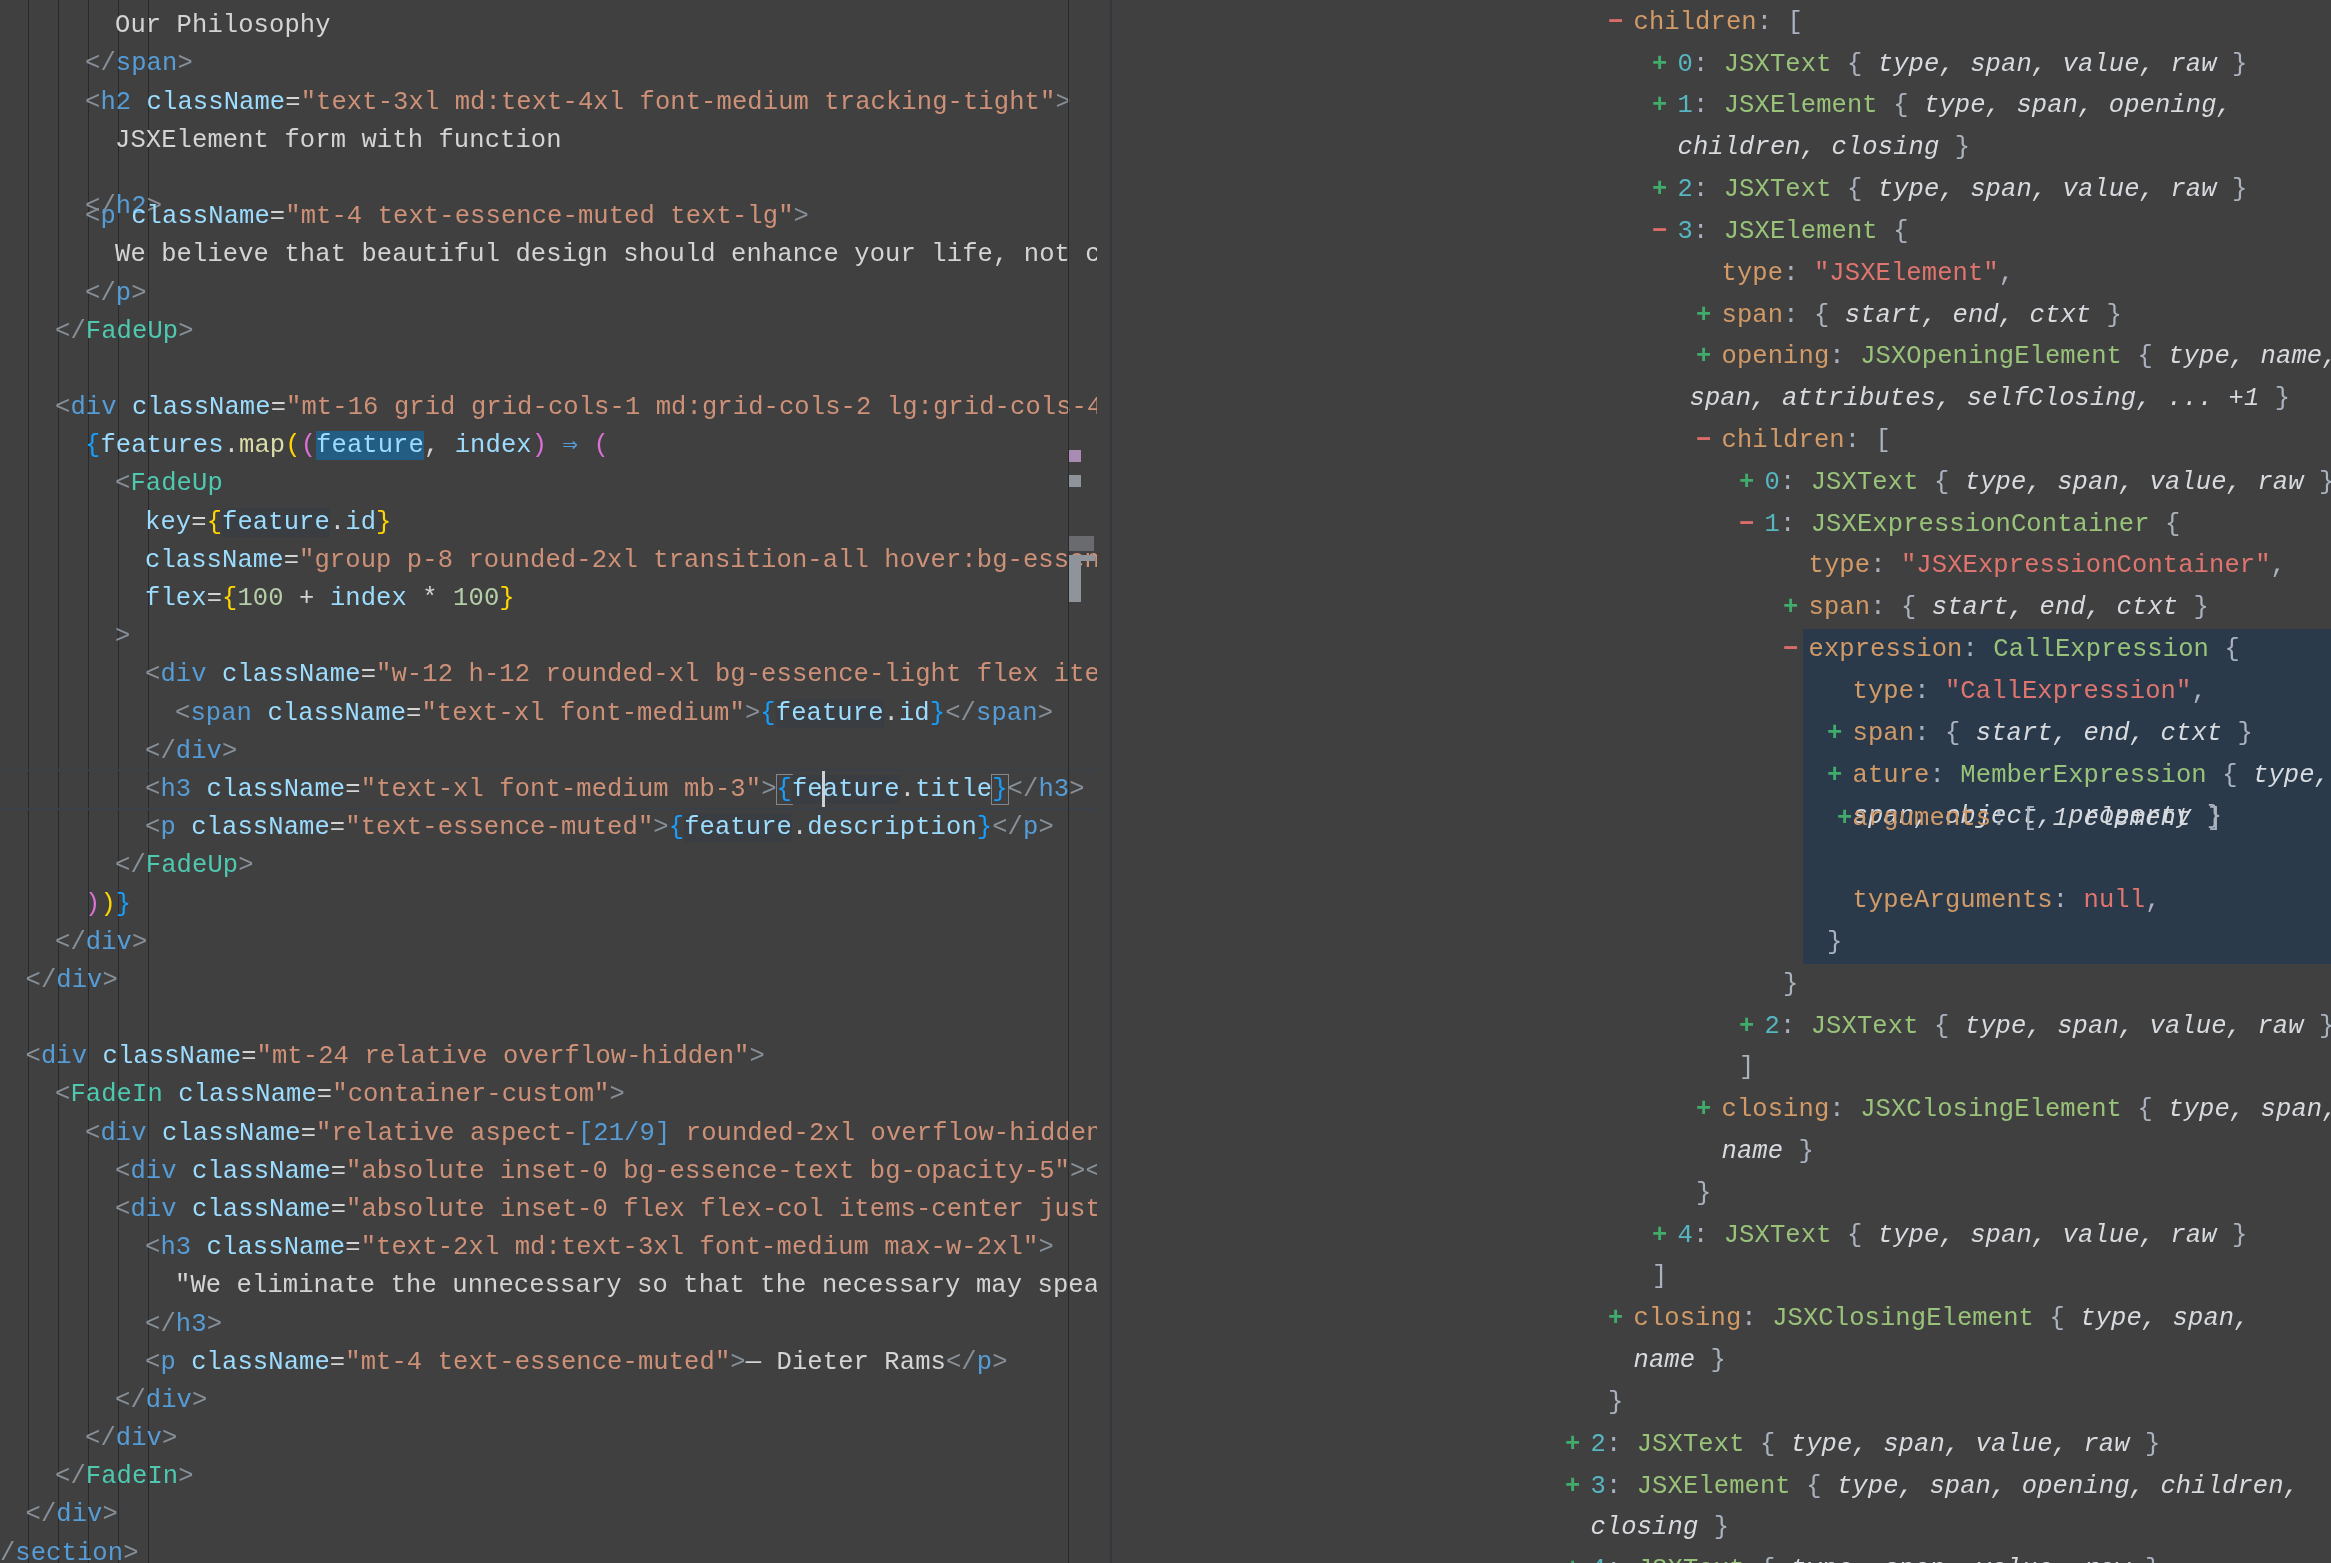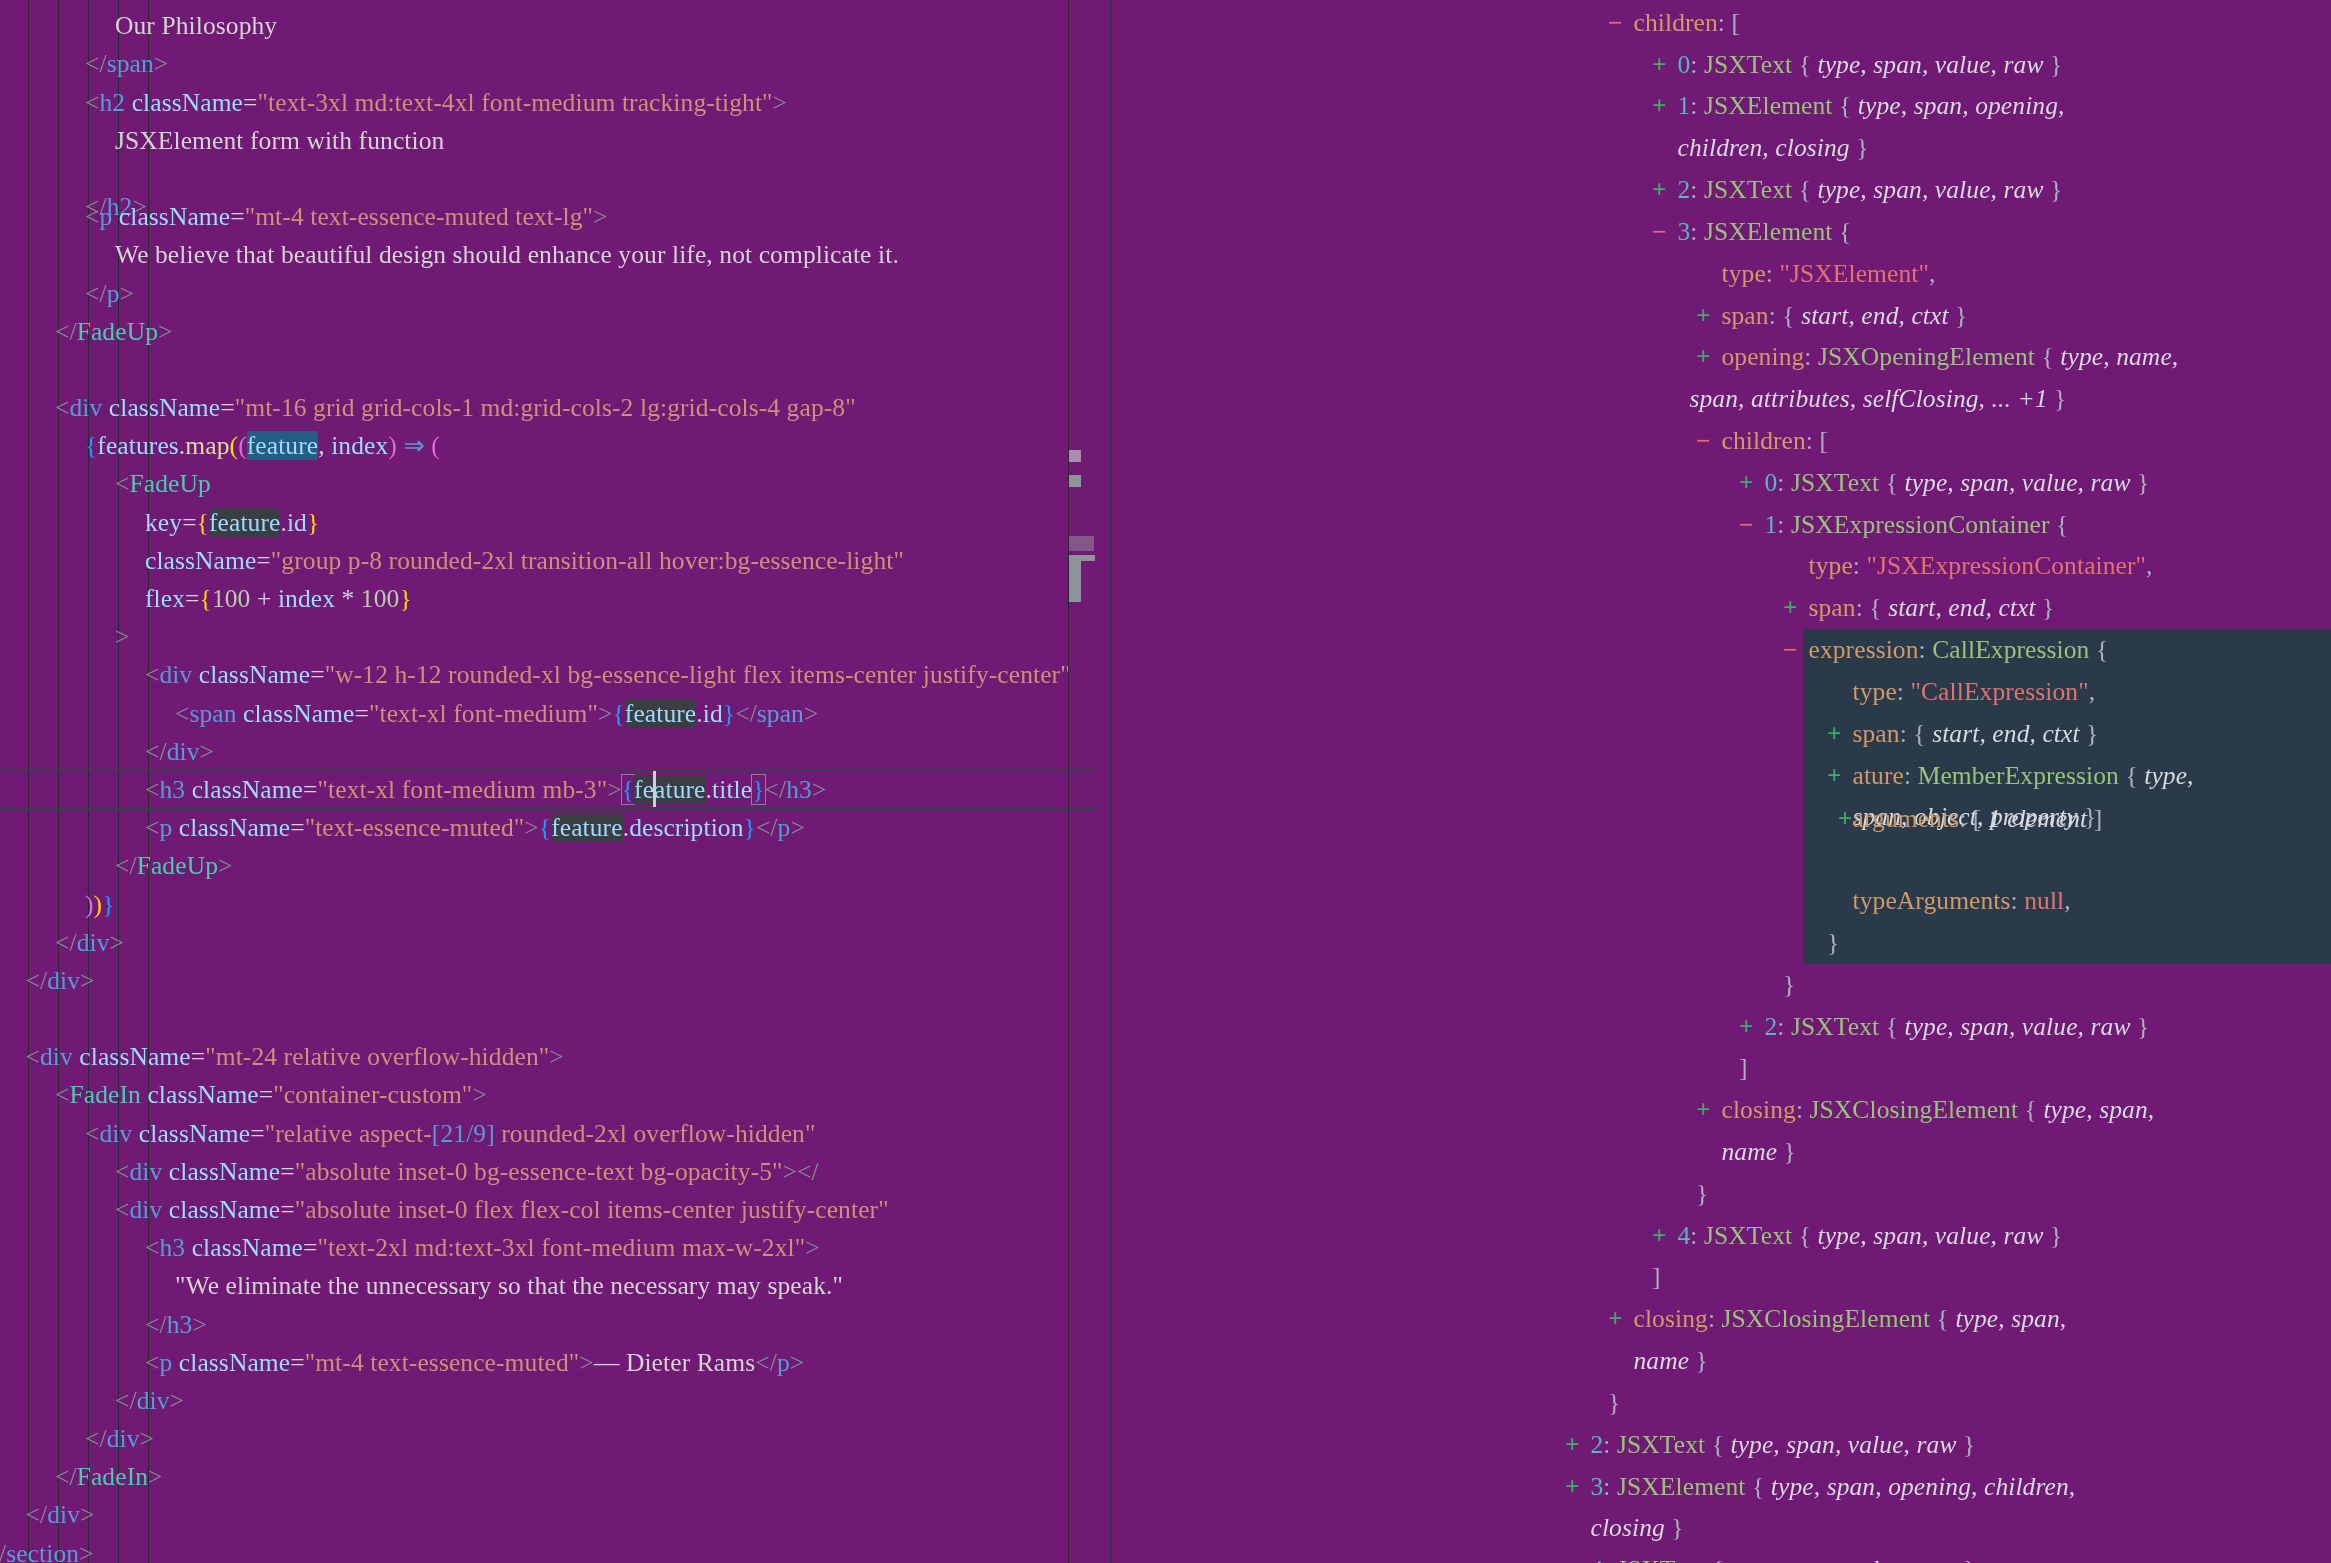--- a/index.html
+++ b/index.html
@@ -1,17 +1,17 @@
 <!DOCTYPE html>
 <html style="font-size:14.5px"><head>
 <meta charset="utf-8">
 <style>
   html,body{margin:0;padding:0;background:#1d2024;}
-  .page{position:relative;width:2331px;height:1564px;overflow:hidden;background:#701a75;
-        font-family:Liberation Serif, serif;}
+  .page{position:relative;width:2331px;height:1564px;overflow:hidden;background:#404040;
+        font-family:Liberation Mono, monospace;}
   
   .editor{position:absolute;left:0;top:0;width:1097px;height:1564px;overflow:hidden;}
   .ast{position:absolute;left:1112px;top:0;width:1219px;height:1564px;overflow:hidden;}
   
   .cl{position:absolute;white-space:pre;font-size:25.5px;line-height:38px;letter-spacing:0.1px;z-index:2;color:#d4d4d4;}
   .al{position:absolute;white-space:pre;font-size:25.5px;line-height:42px;letter-spacing:0.1px;z-index:2;color:#abb2bf;}
   
   .tk-tp{color:#879098;}          
   .tk-tg{color:#569cd6;}          
   .tk-cm{color:#4ec9b0;}          

